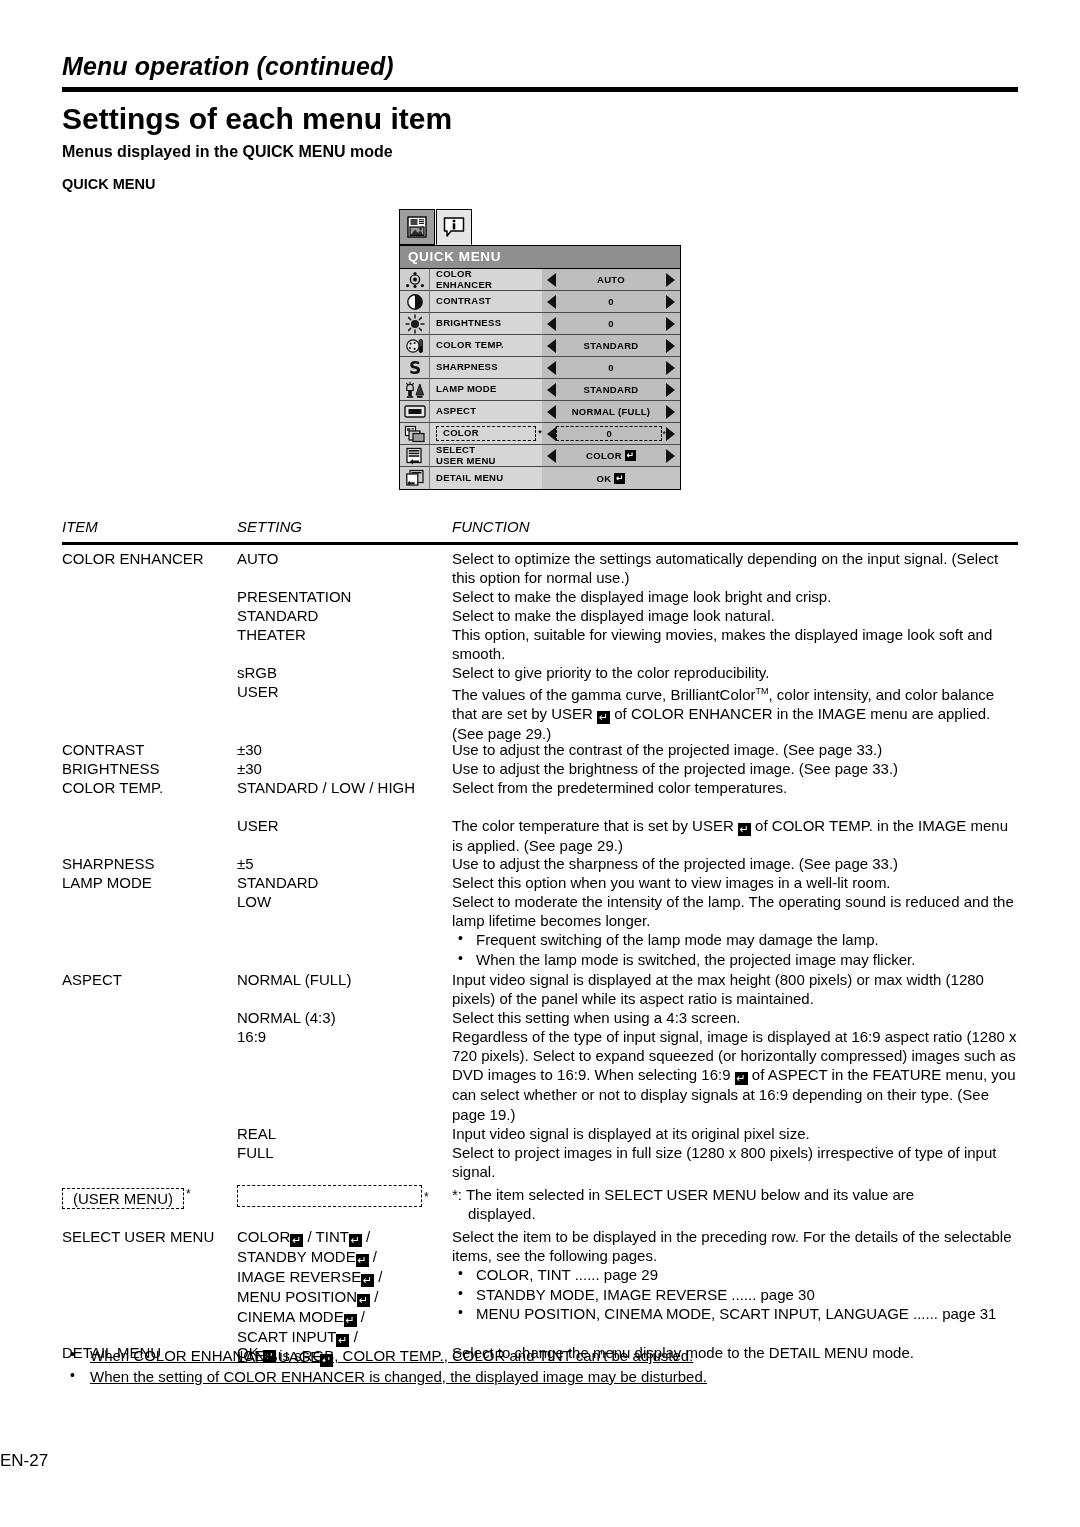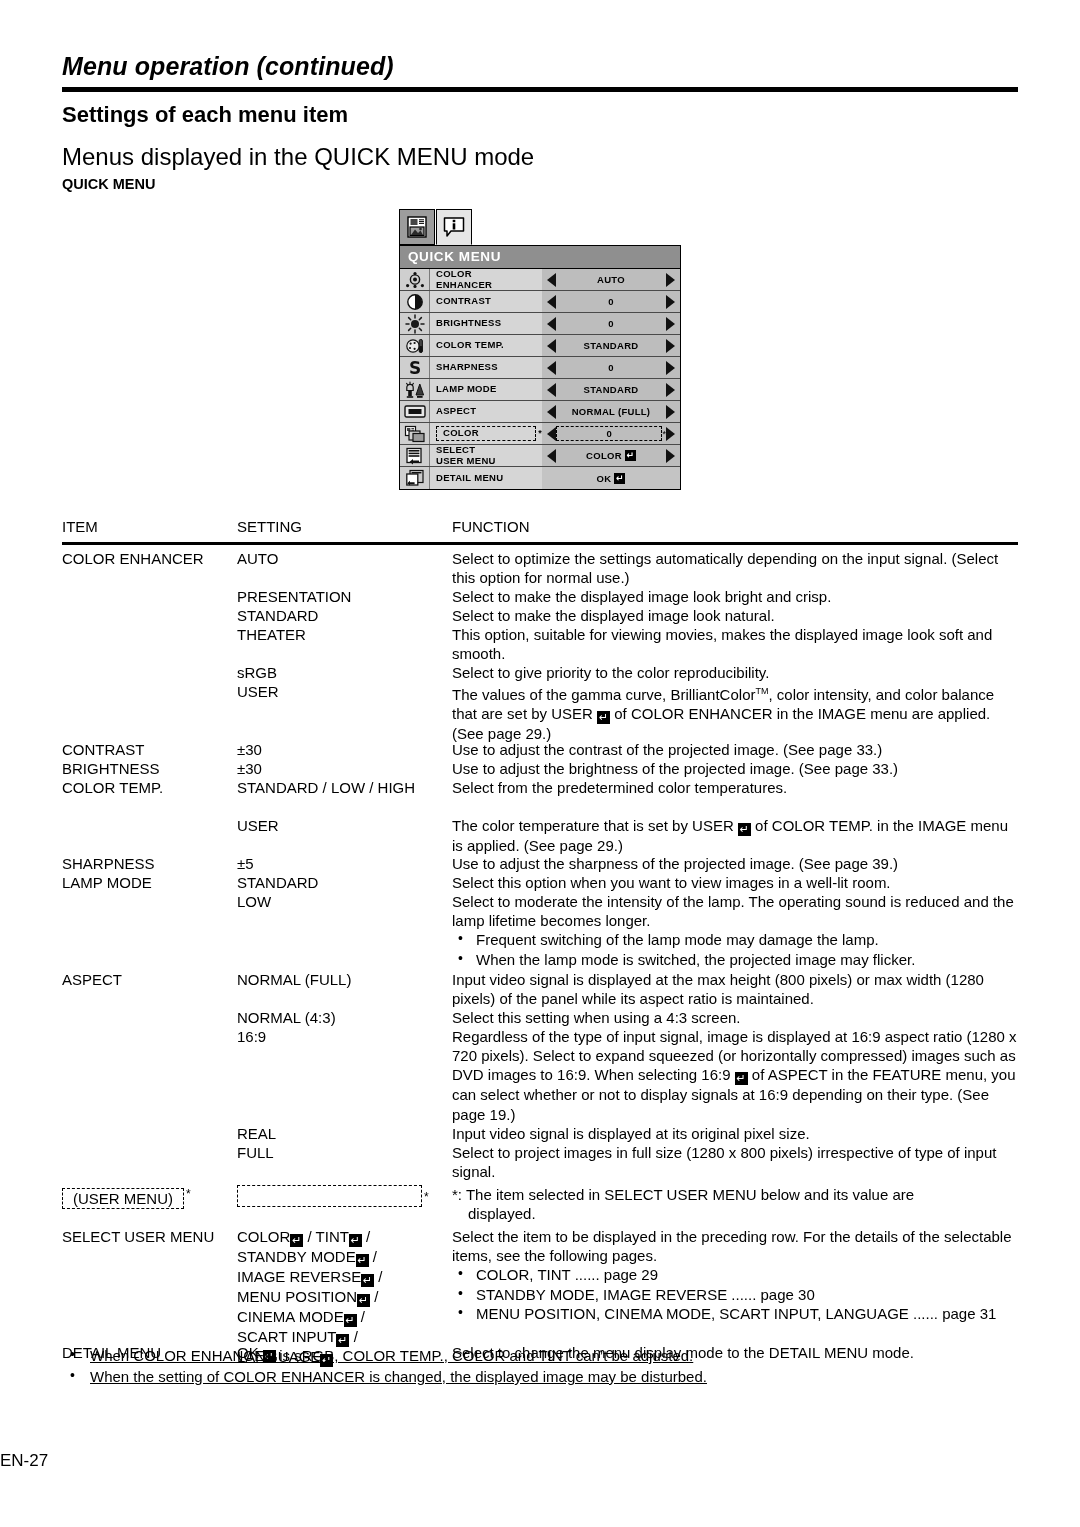--- a/index.html
+++ b/index.html
@@ -18,25 +18,25 @@
   .hdr-title {
     position:absolute; left:62px; top:52px;
     font-size:25px; font-weight:bold; font-style:italic;
     letter-spacing:.1px; white-space:nowrap;
   }
   .hdr-rule {
     position:absolute; left:62px; top:87px; width:956px; height:5px; background:#000;
   }
   .h2 {
     position:absolute; left:62px; top:102px;
-    font-size:22px; font-weight:bold; white-space:nowrap;
+    font-size:30px; font-weight:bold; white-space:nowrap;
   }
   .h3 {
     position:absolute; left:62px; top:143px;
-    font-size:24px; font-weight:normal; white-space:nowrap;
+    font-size:16px; font-weight:bold; white-space:nowrap;
   }
   .h4 {
     position:absolute; left:62px; top:176px;
     font-size:14.5px; font-weight:bold; white-space:nowrap;
   }
 
   
   .osd { position:absolute; left:399px; top:209px; width:282px; }
 
   .osd-tabs { position:relative; height:36px; }
@@ -104,21 +104,21 @@
     display:inline-block; background:#000; color:#fff;
     font-size:9px; line-height:11px; width:11px; height:11px;
     text-align:center; vertical-align:-1px; font-family:"DejaVu Sans", sans-serif;
   }
   .ent.big {
     font-size:11px; line-height:13px; width:13px; height:13px; vertical-align:-2px;
   }
 
   
   .tbl { position:absolute; left:62px; top:518px; width:956px; }
-  .thead { position:relative; height:23px; font-size:15px; }
+  .thead { position:relative; height:23px; font-size:15px;font-style:italic; }
   .thead .c1 { position:absolute; left:0; top:0; }
   .thead .c2 { position:absolute; left:175px; top:0; }
   .thead .c3 { position:absolute; left:390px; top:0; }
   .thead-rule { height:3px; background:#000; width:956px; margin-top:1px; }
 
   .trow { position:relative; font-size:15px; line-height:19.2px; }
   .trow .c1 { position:absolute; left:0px; top:0; width:175px; white-space:nowrap; }
   .trow .c2 { position:absolute; left:175px; top:0; width:215px; }
   .trow .c3 { position:absolute; left:390px; top:0; width:566px; }
 
@@ -472,21 +472,21 @@
 
     <div class="trow" style="height:38px;">
       <span class="c1"></span>
       <span class="c2">USER</span>
       <span class="c3"><span>The color temperature that is set by USER </span><span class="ent big">↵</span><span> of COLOR TEMP. in the IMAGE menu is applied. (See page 29.)</span></span>
     </div>
 
     <div class="trow" style="height:19px;">
       <span class="c1">SHARPNESS</span>
       <span class="c2">±5</span>
-      <span class="c3">Use to adjust the sharpness of the projected image. (See page 39.)</span>
+      <span class="c3">Use to adjust the sharpness of the projected image. (See page 33.)</span>
     </div>
 
     <div class="trow" style="height:19px;">
       <span class="c1">LAMP MODE</span>
       <span class="c2">STANDARD</span>
       <span class="c3">Select this option when you want to view images in a well-lit room.</span>
     </div>
 
     <div class="trow" style="height:78px;">
       <span class="c1"></span>

